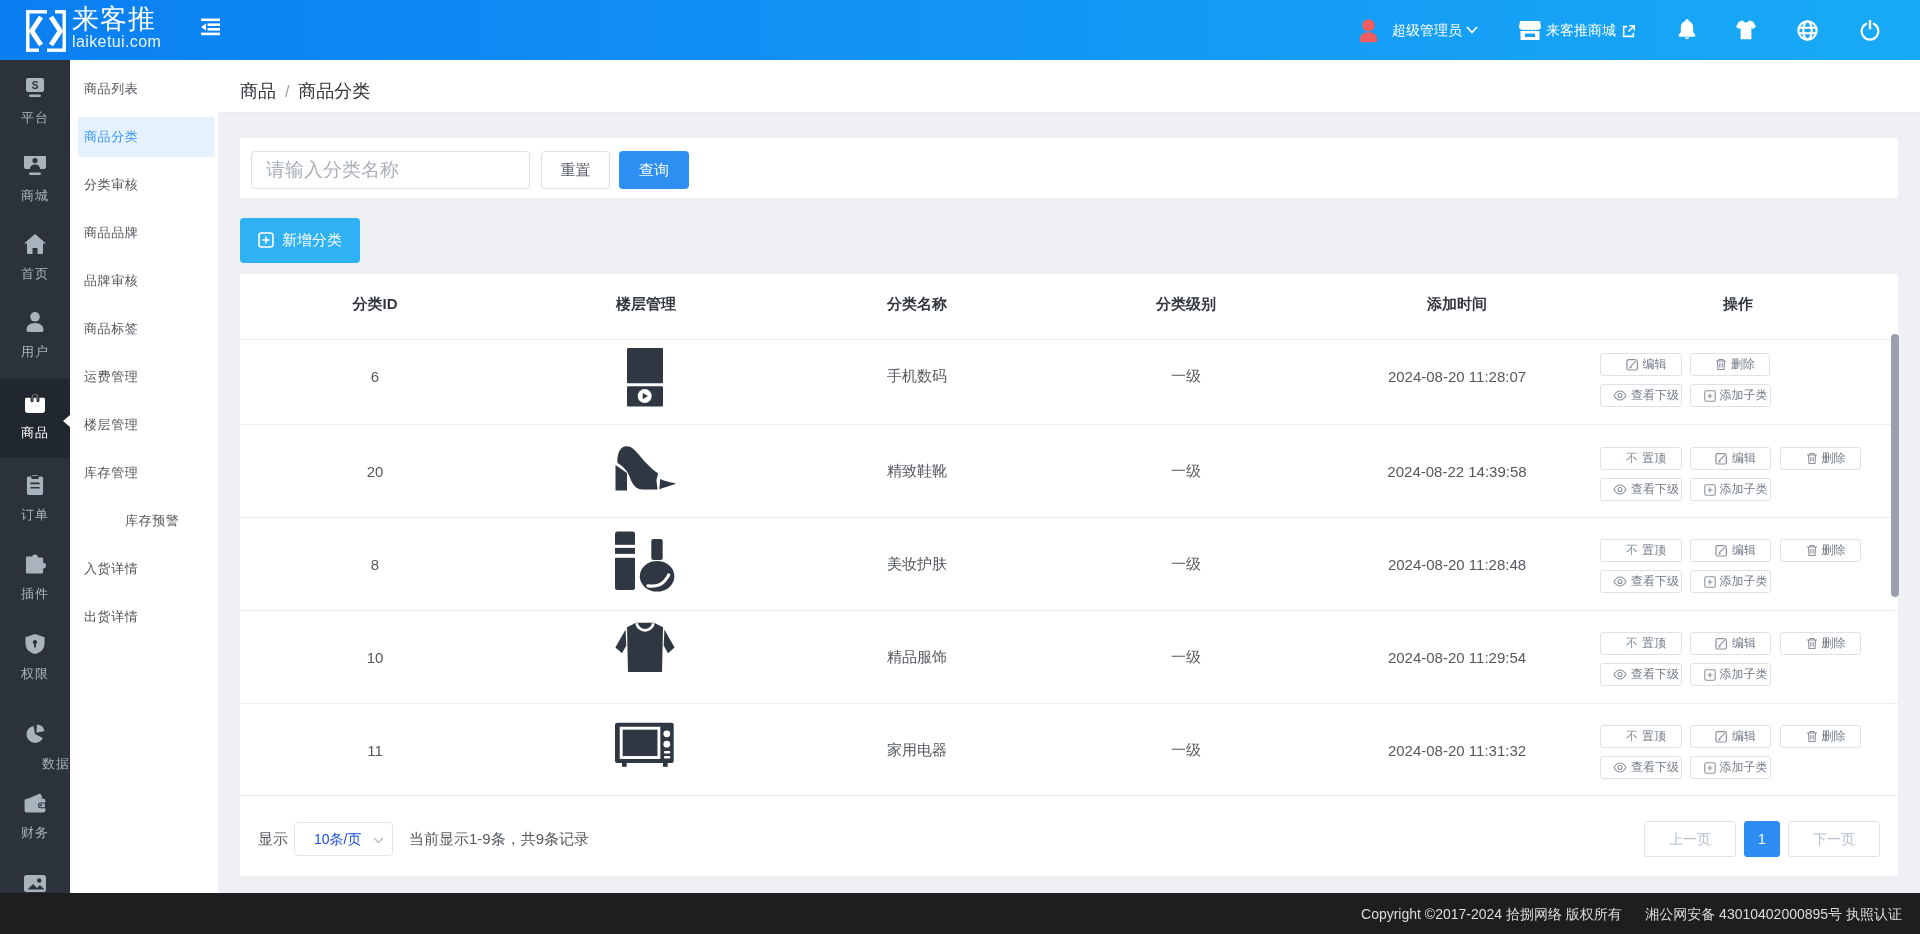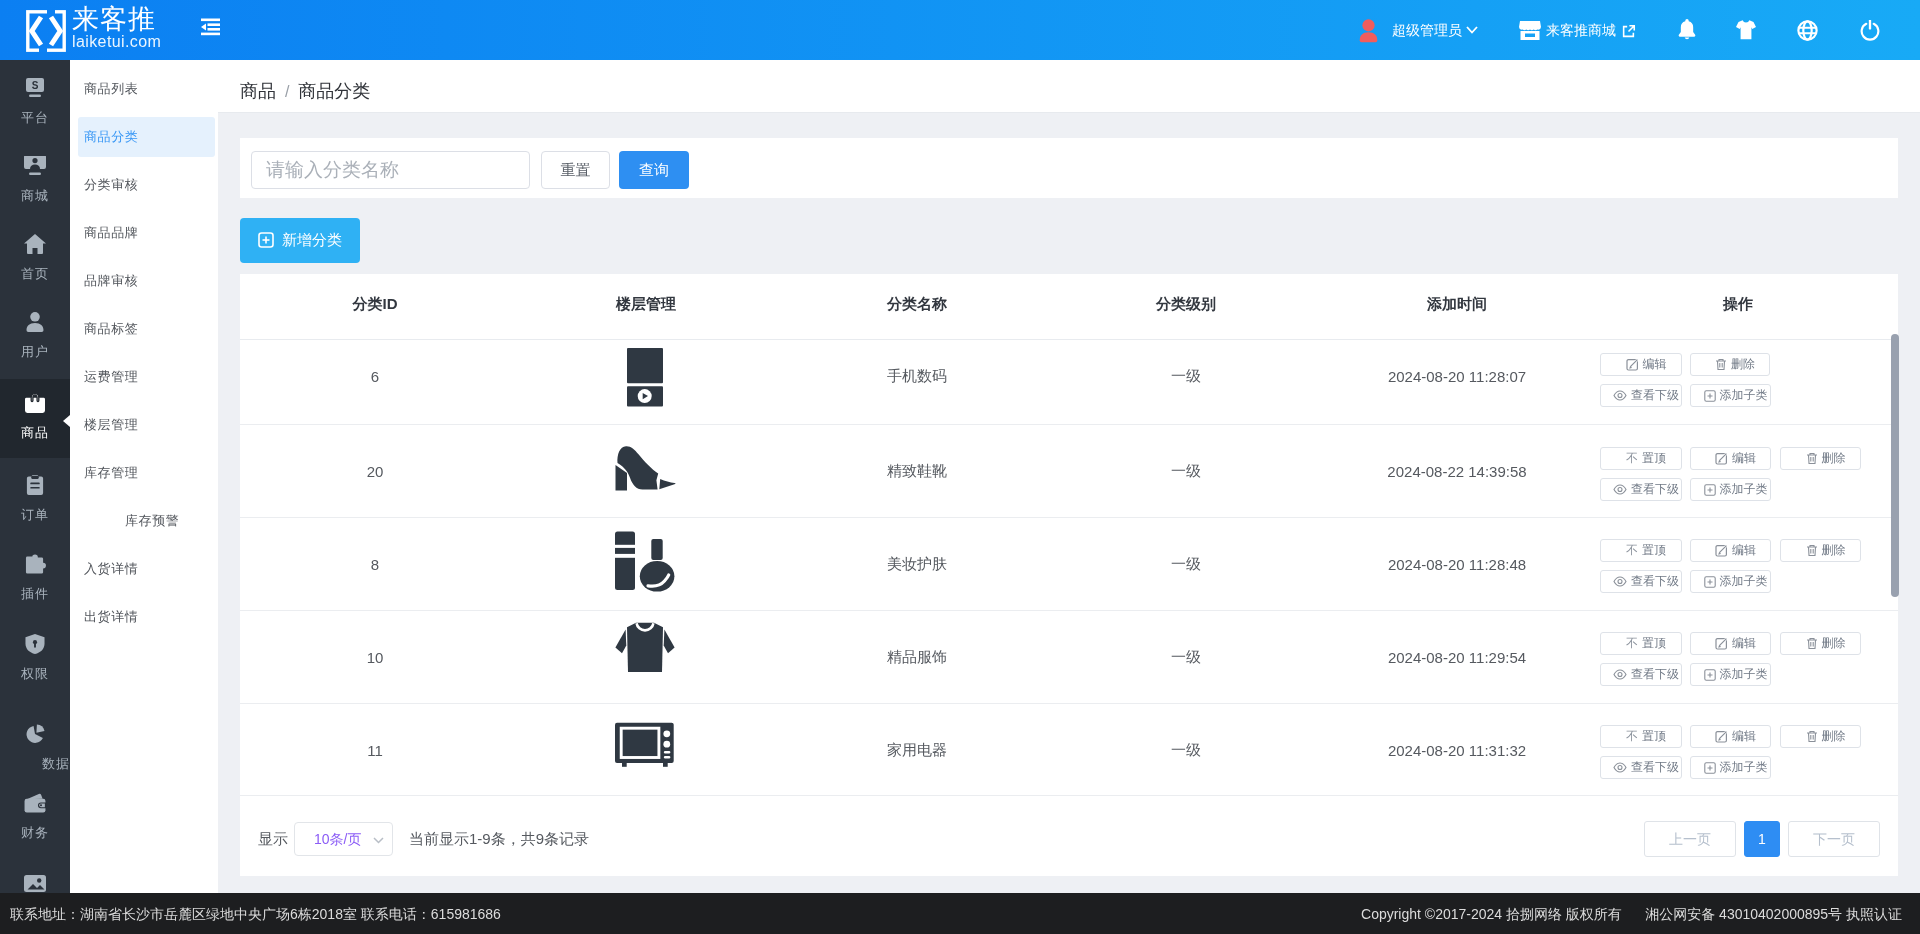--- a/index.html
+++ b/index.html
@@ -392,29 +392,28 @@
         <path d="M1 5.5 C2.8 2.2 4.8 1 7 1 s4.2 1.2 6 4.5 C11.2 8.8 9.2 10 7 10 S2.8 8.8 1 5.5 z" fill="none" stroke="#8a9099" stroke-width="1.1"></path>
         <circle cx="7" cy="5.5" r="2" fill="none" stroke="#8a9099" stroke-width="1.1"></circle>
       </svg>查看下级</div>
   <div class="opbtn" style="left:1450px;top:482px;width:81px;"><svg width="12" height="12" viewBox="0 0 12 12">
         <rect x="0.8" y="0.8" width="10.4" height="10.4" rx="1.5" fill="none" stroke="#8a9099" stroke-width="1.1"></rect>
         <path d="M6 3.5 v5 M3.5 6 h5" stroke="#8a9099" stroke-width="1.1"></path>
       </svg>添加子类</div>
 
   <div class="abs" style="left:18px;top:556px;font-size:15px;color:#55595f;line-height:17px;">显示</div>
   <div class="sel-box" style="left:54px;top:548px;">
-    <div class="abs" style="left:19px;top:8px;font-size:14px;color:#8b5cf6;">10条/页</div>
+    <div class="abs" style="left:19px;top:8px;font-size:14px;color:#1d4ed8;">10条/页</div>
     <svg class="abs" style="left:78px;top:14px;" width="11" height="7" viewBox="0 0 11 7">
         <path d="M1 1 L5.5 5.5 L10 1" fill="none" stroke="#b8bec6" stroke-width="1.5"></path>
       </svg>
   </div>
   <div class="abs" style="left:169px;top:556px;font-size:15px;color:#55595f;">当前显示1-9条，共9条记录</div>
   <div class="pbtn" style="left:1404px;top:547px;width:92px;">上一页</div>
   <div class="pbtn" style="left:1504px;top:547px;width:36px;background:#2e8df3;border-color:#2e8df3;color:#fff;">1</div>
   <div class="pbtn" style="left:1548px;top:547px;width:92px;">下一页</div>
 </div>
 
 <div id="scrollthumb"></div>
 
 <div id="footer">
-  <div class="fl">联系地址：湖南省长沙市岳麓区绿地中央广场6栋2018室 联系电话：615981686</div>
   <div class="fr">Copyright ©2017-2024 拾捌网络 版权所有 &nbsp;&nbsp;&nbsp;&nbsp; 湘公网安备 43010402000895号 执照认证</div>
 </div>
 
 </body></html>

